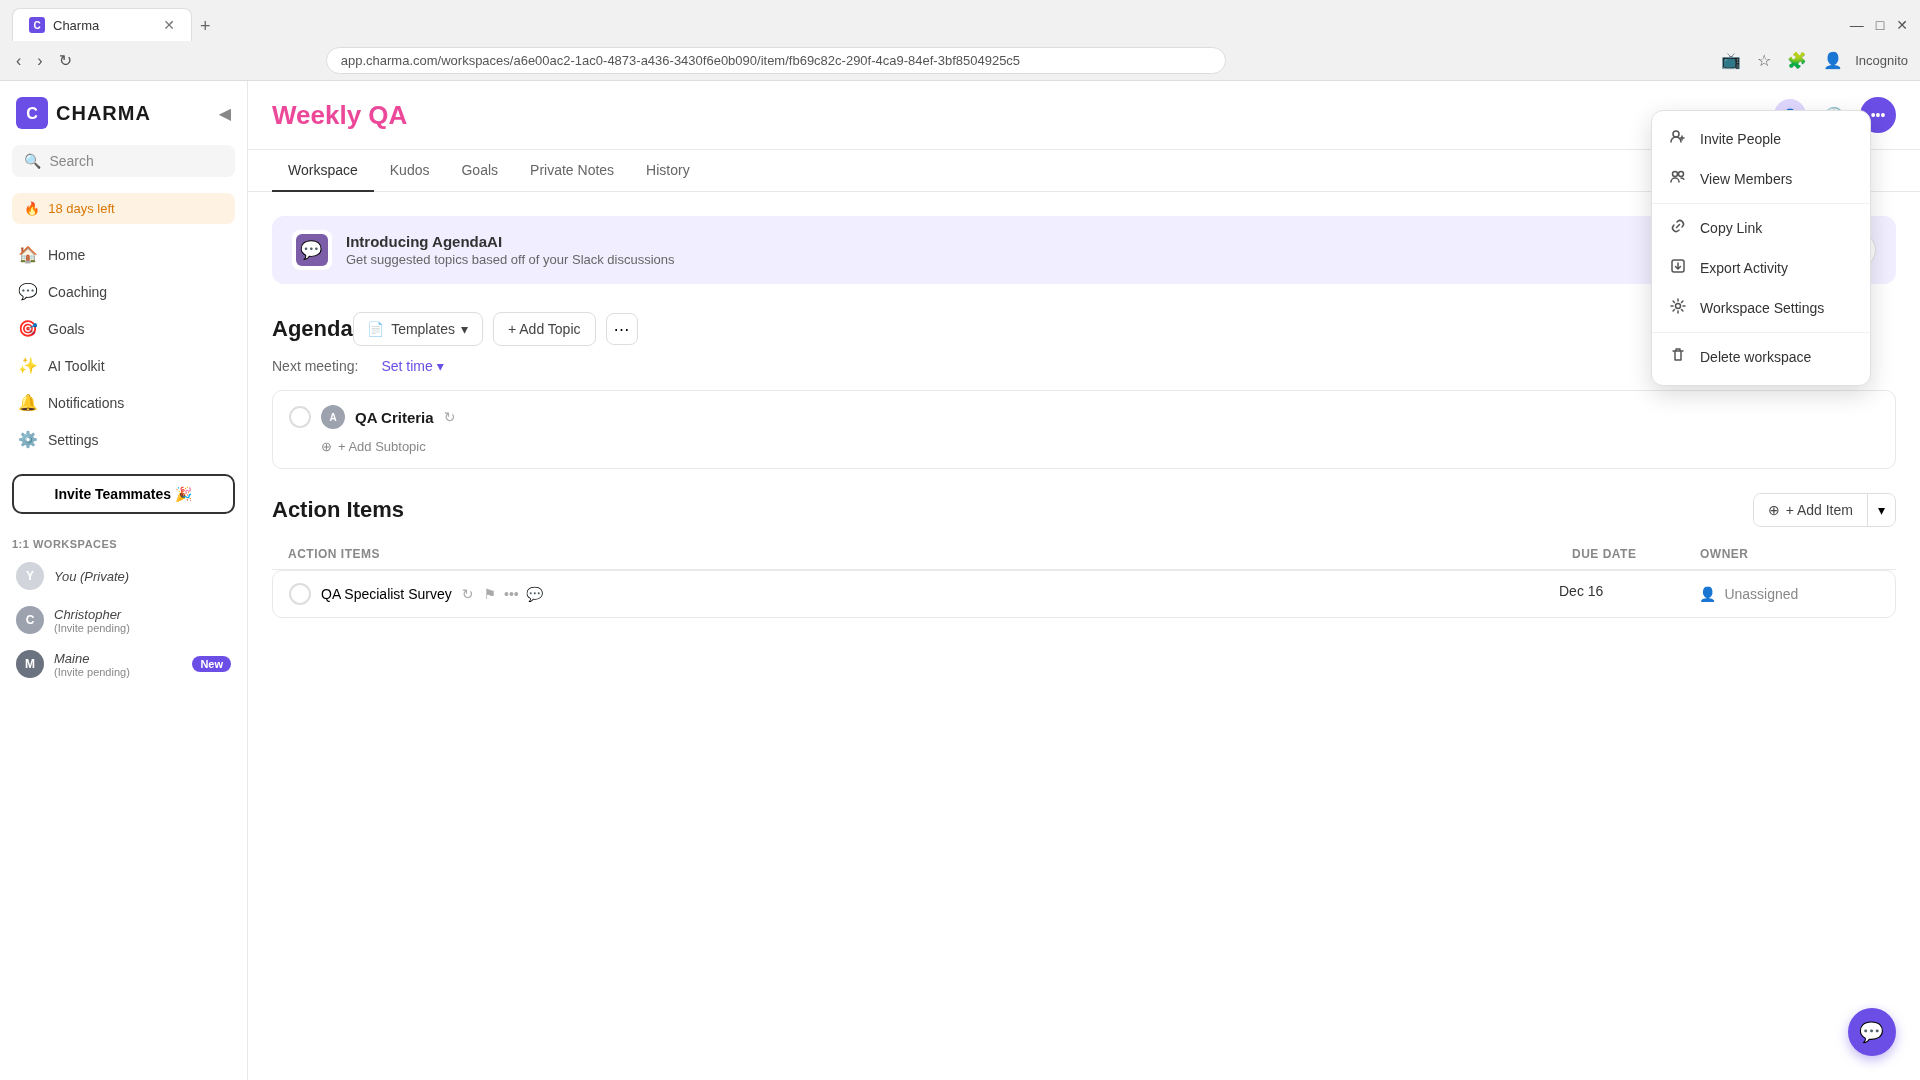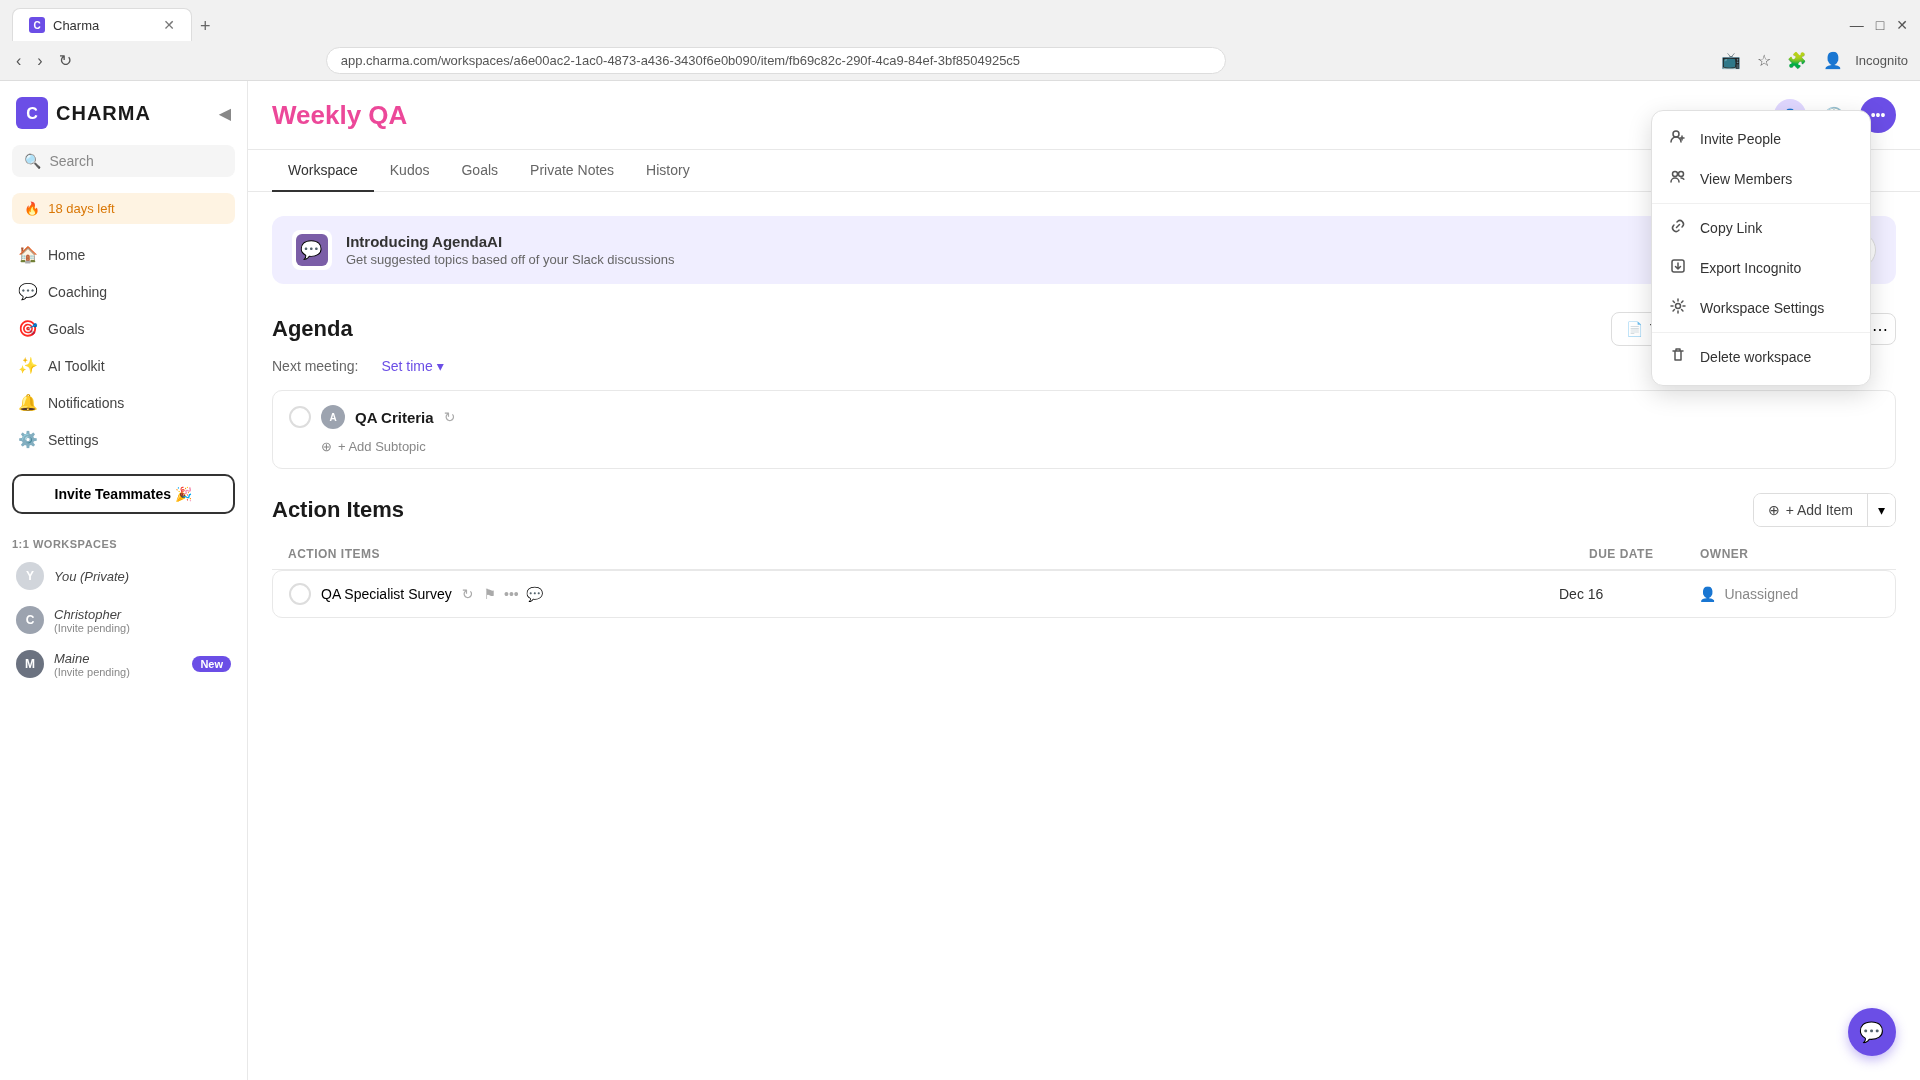--- a/index.html
+++ b/index.html
@@ -64,21 +64,21 @@
     .banner { display: flex; align-items: center; background: #f0eeff; border-radius: 12px; padding: 14px 20px; margin-bottom: 28px; gap: 14px; }
     .banner-icon { width: 40px; height: 40px; background: white; border-radius: 8px; display: flex; align-items: center; justify-content: center; font-size: 22px; flex-shrink: 0; }
     .banner-text { flex: 1; }
     .banner-title { font-size: 15px; font-weight: 600; color: #333; }
     .banner-desc { font-size: 13px; color: #666; margin-top: 2px; }
     .banner-actions { display: flex; align-items: center; gap: 10px; }
     .learn-more-btn { font-size: 14px; color: #333; font-weight: 500; cursor: pointer; text-decoration: none; }
     .banner-action-btn { width: 36px; height: 36px; border-radius: 50%; background: white; border: 1px solid #ddd; display: flex; align-items: center; justify-content: center; cursor: pointer; font-size: 16px; }
 
     
-    .section-header { display: flex; align-items: center; justify-content: space-between; margin-bottom: 12px; }
+    .section-header { display: flex; align-items: center; margin-bottom: 12px; }
     .section-title { font-size: 22px; font-weight: 600; color: #1a1a1a; }
     .section-actions { display: flex; align-items: center; gap: 10px; }
     .templates-btn { display: flex; align-items: center; gap: 6px; border: 1px solid #ddd; border-radius: 8px; padding: 8px 14px; font-size: 14px; color: #444; cursor: pointer; background: white; }
     .add-topic-btn { display: flex; align-items: center; gap: 6px; border: 1px solid #ddd; border-radius: 8px; padding: 8px 14px; font-size: 14px; color: #444; cursor: pointer; background: white; }
     .more-btn { width: 32px; height: 32px; border: 1px solid #ddd; border-radius: 8px; display: flex; align-items: center; justify-content: center; cursor: pointer; font-size: 16px; background: white; }
     .next-meeting { display: flex; align-items: center; gap: 23px; margin-bottom: 16px; font-size: 14px; color: #666; }
     .set-time-btn { color: #6b4ee6; font-weight: 500; cursor: pointer; display: flex; align-items: center; gap: 4px; }
     .agenda-item { border: 1px solid #e8e8e8; border-radius: 10px; padding: 14px 16px; margin-bottom: 8px; }
     .agenda-item-header { display: flex; align-items: center; gap: 10px; }
     .check-circle { width: 22px; height: 22px; border: 2px solid #ddd; border-radius: 50%; flex-shrink: 0; cursor: pointer; display: flex; align-items: center; justify-content: center; }
@@ -86,23 +86,23 @@
     .sync-icon { font-size: 14px; color: #aaa; cursor: pointer; }
     .add-subtopic { display: flex; align-items: center; gap: 6px; color: #888; font-size: 13px; cursor: pointer; margin-top: 10px; margin-left: 32px; }
 
     
     .action-items-header { display: flex; align-items: center; justify-content: space-between; margin-bottom: 12px; margin-top: 24px; }
     .add-item-btn { display: flex; align-items: center; gap: 0; border: 1px solid #ddd; border-radius: 8px; overflow: hidden; }
     .add-item-main { display: flex; align-items: center; gap: 6px; padding: 8px 14px; font-size: 14px; color: #444; cursor: pointer; background: white; }
     .add-item-dropdown { border-left: 1px solid #ddd; padding: 8px 10px; cursor: pointer; background: white; font-size: 14px; }
     .table-header { display: flex; padding: 8px 16px; font-size: 12px; font-weight: 600; color: #888; text-transform: uppercase; letter-spacing: 0.5px; border-bottom: 1px solid #e8e8e8; }
     .col-action { flex: 1; }
-    .col-due { width: 111px; }
+    .col-due { width: 128px; }
     .col-owner { width: 180px; }
-    .table-row { display: flex; align-items: center; border: 1px solid #e8e8e8; border-radius: 10px; padding: 12px 16px; margin-bottom: 4px; }
+    .table-row { display: flex; border: 1px solid #e8e8e8; border-radius: 10px; padding: 12px 16px; margin-bottom: 4px; }
     .row-action { flex: 1; display: flex; align-items: center; gap: 10px; }
     .row-icons { display: flex; align-items: center; gap: 8px; color: #aaa; font-size: 14px; }
     .row-due { width: 140px; font-size: 14px; color: #333; }
     .row-owner { width: 180px; display: flex; align-items: center; gap: 8px; font-size: 14px; color: #888; }
     .dropdown-menu { position: fixed; top: 110px; right: 49px; background: white; border: 1px solid #e0e0e0; border-radius: 12px; padding: 8px 0; min-width: 220px; box-shadow: 0 8px 24px rgba(0,0,0,0.15); z-index: 100; }
     .dropdown-item { display: flex; align-items: center; gap: 12px; padding: 10px 16px; font-size: 14px; color: #333; cursor: pointer; }
     .dropdown-item-icon { font-size: 16px; color: #555; width: 20px; text-align: center; }
     .dropdown-divider { height: 1px; background: #f0f0f0; margin: 4px 0; }
 
     
@@ -382,21 +382,21 @@
     </span>
     <span>Copy Link</span>
   </div>
   <div class="dropdown-item">
     <span class="dropdown-item-icon">
       <svg width="16" height="16" viewBox="0 0 16 16" fill="none">
           <rect x="2" y="2" width="12" height="12" rx="2" stroke="#555" stroke-width="1.5"></rect>
           <path d="M8 5v6M5.5 8.5L8 11l2.5-2.5" stroke="#555" stroke-width="1.5" stroke-linecap="round" stroke-linejoin="round"></path>
         </svg>
     </span>
-    <span>Export Incognito</span>
+    <span>Export Activity</span>
   </div>
   <div class="dropdown-item">
     <span class="dropdown-item-icon">
       <svg width="16" height="16" viewBox="0 0 16 16" fill="none">
           <circle cx="8" cy="8" r="2.5" stroke="#555" stroke-width="1.5"></circle>
           <path d="M8 1v2M8 13v2M1 8h2M13 8h2M3.05 3.05l1.41 1.41M11.54 11.54l1.41 1.41M3.05 12.95l1.41-1.41M11.54 4.46l1.41-1.41" stroke="#555" stroke-width="1.5" stroke-linecap="round"></path>
         </svg>
     </span>
     <span>Workspace Settings</span>
   </div>

